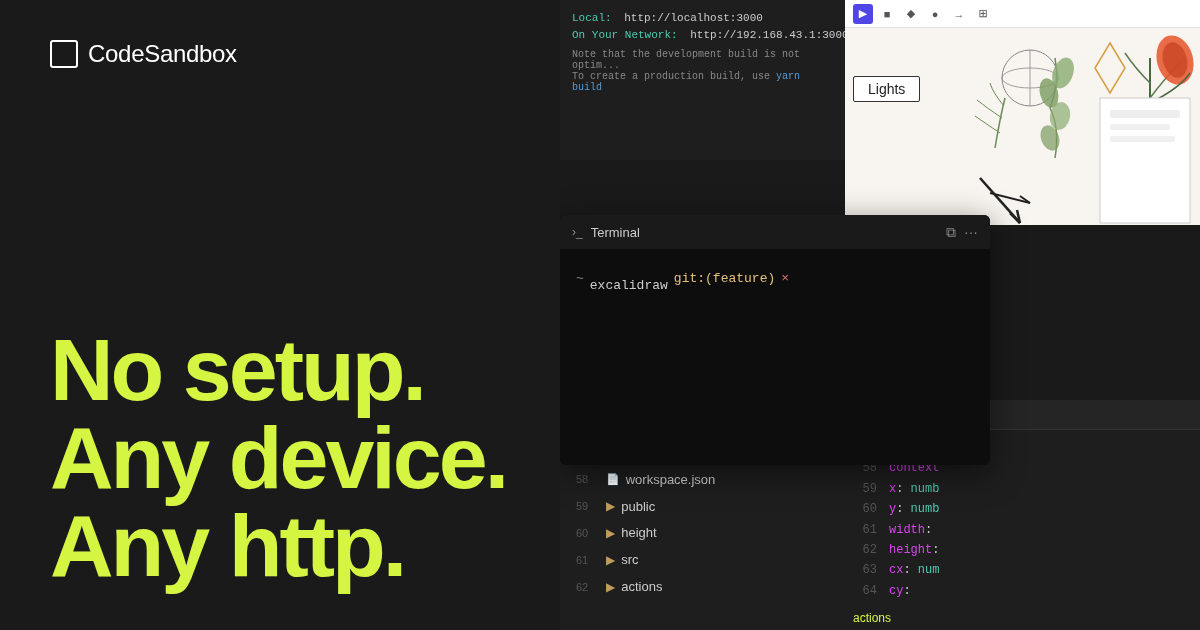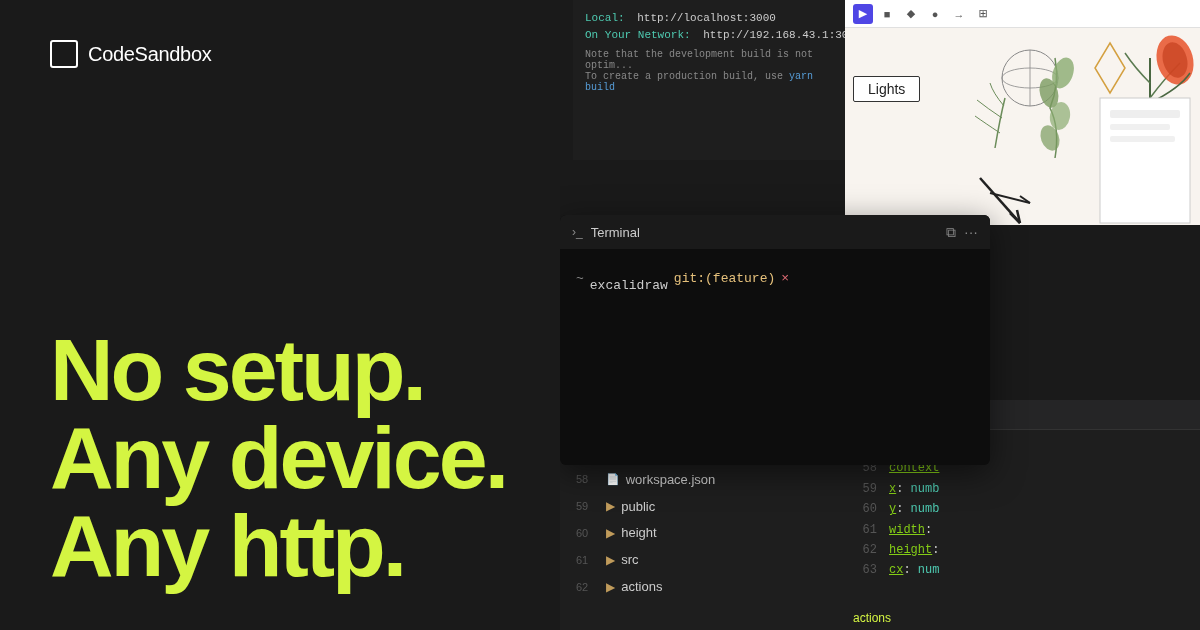--- a/index.html
+++ b/index.html
@@ -36,21 +36,21 @@
     .logo-square {
       width: 28px;
       height: 28px;
       border: 2.5px solid #ffffff;
       border-radius: 3px;
       background: transparent;
     }
 
     .logo-text {
       color: #ffffff;
-      font-size: 20px;
+      font-size: 24px;
       font-weight: 500;
       letter-spacing: -0.3px;
     }
 
     .hero-text {
       margin-top: 42px;
     }
 
     .hero-heading {
       color: #d4f542;
@@ -68,21 +68,21 @@
       width: 640px;
       height: 630px;
       background: #1a1a1a;
       overflow: hidden;
     }
 
     
     .dev-server-panel {
       position: absolute;
       top: 0;
-      left: 13px;
+      left: 0;
       width: 285px;
       height: 160px;
       background: #1e1e1e;
       font-family: 'Courier New', monospace;
       font-size: 11px;
       color: #cccccc;
       padding: 10px 12px;
       border-radius: 0;
     }
 
@@ -319,21 +319,21 @@
       gap: 12px;
     }
 
     .code-linenum {
       color: #555;
       min-width: 20px;
       text-align: right;
       user-select: none;
     }
     .kw { color: #569cd6; }
-    .prop { color: #84cc16; text-decoration: underline; }
+    .prop { color: #d946ef; }
     .num-type { color: #4ec9b0; }
 
     
     .actions-bar {
       position: absolute;
       bottom: 0;
       left: 285px;
       right: 355px;
       height: 25px;
       background: #1e1e1e;
@@ -518,20 +518,24 @@
         <span><span class="prop">width</span><span style="color:#ccc">:</span></span>
       </div>
       <div class="code-line">
         <span class="code-linenum">62</span>
         <span><span class="prop">height</span><span style="color:#ccc">:</span></span>
       </div>
       <div class="code-line">
         <span class="code-linenum">63</span>
         <span><span class="prop">cx</span><span style="color:#ccc">: </span><span class="num-type">num</span></span>
       </div>
+      <div class="code-line">
+        <span class="code-linenum">64</span>
+        <span><span class="prop">cy</span><span style="color:#ccc">:</span></span>
+      </div>
     </div>
   </div>
 
   <div class="actions-bar">
     <span>actions</span>
   </div>
 
 </div>
 
 </body></html>

